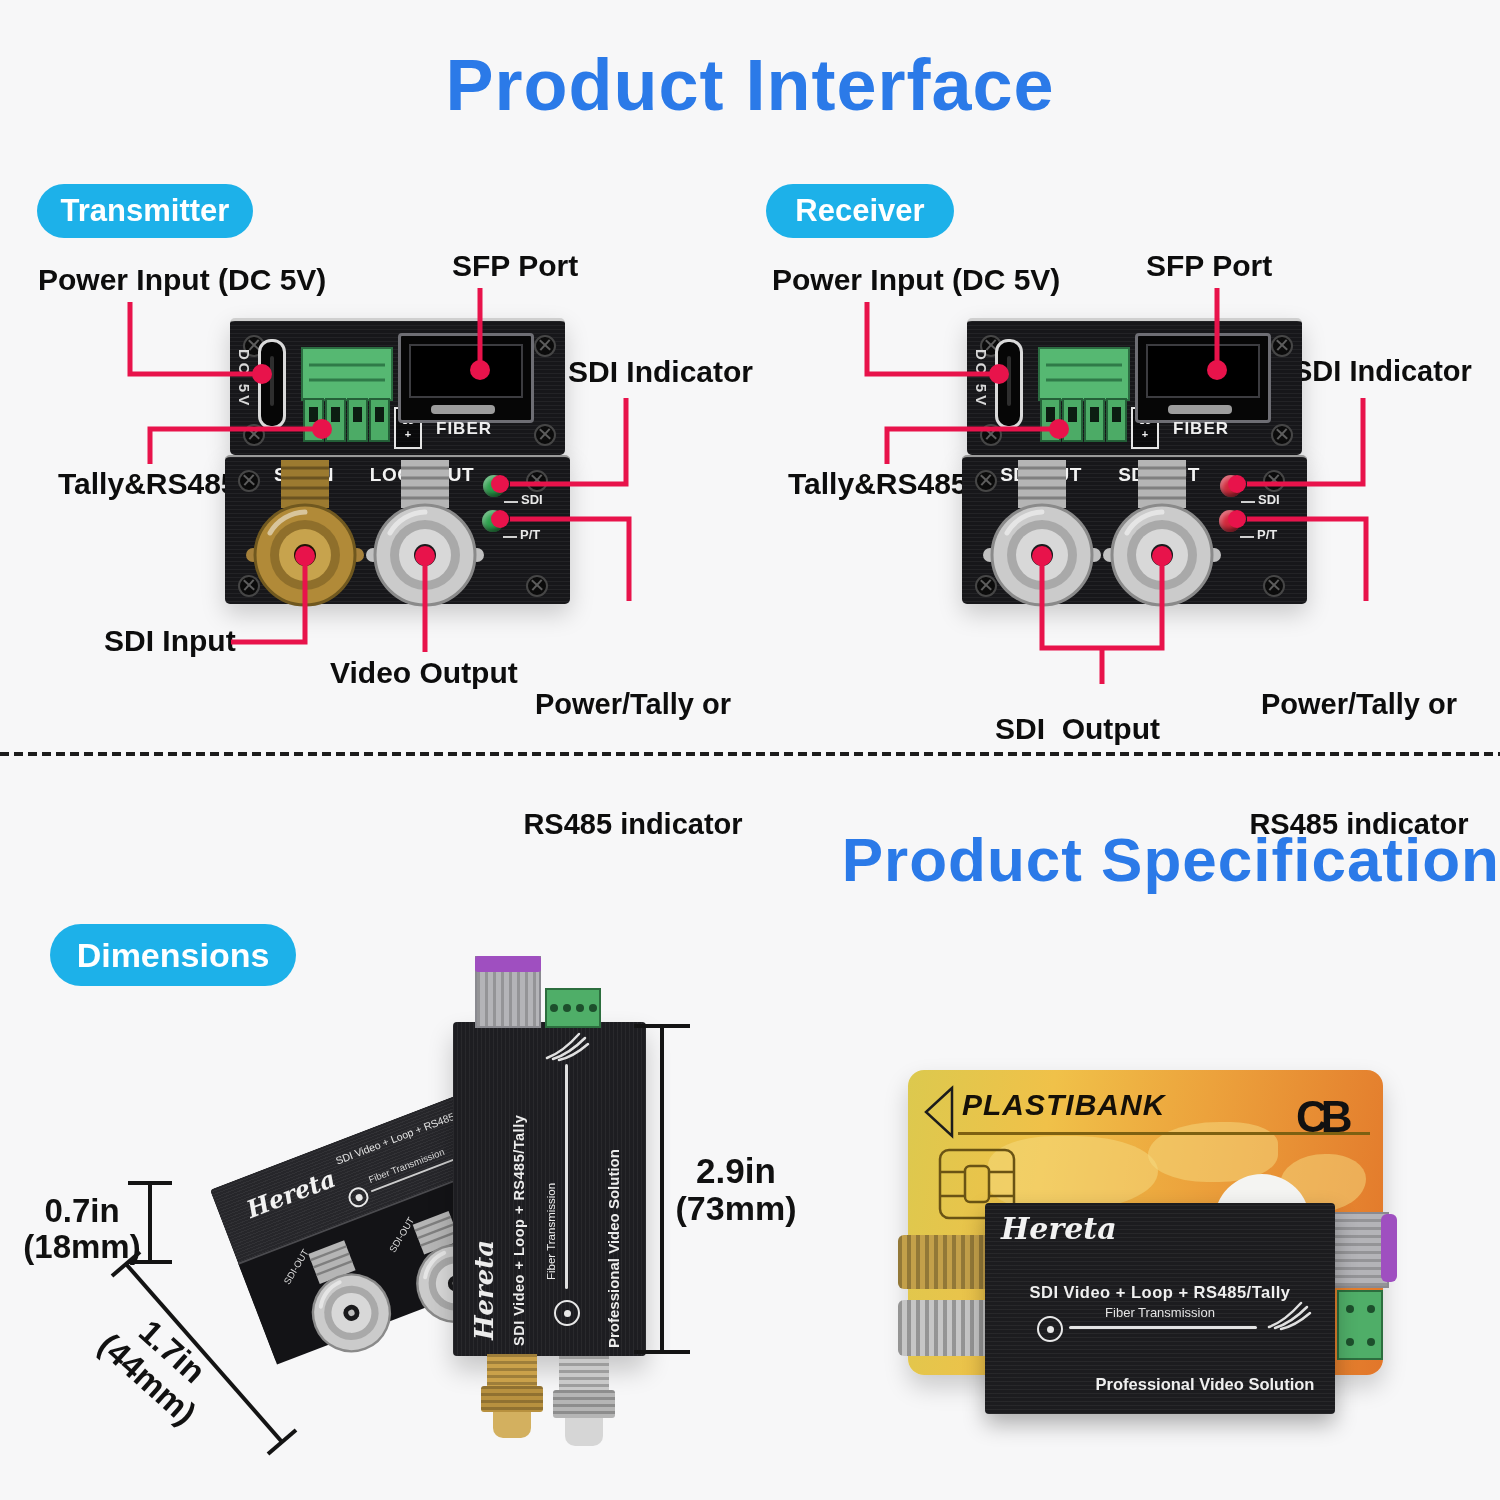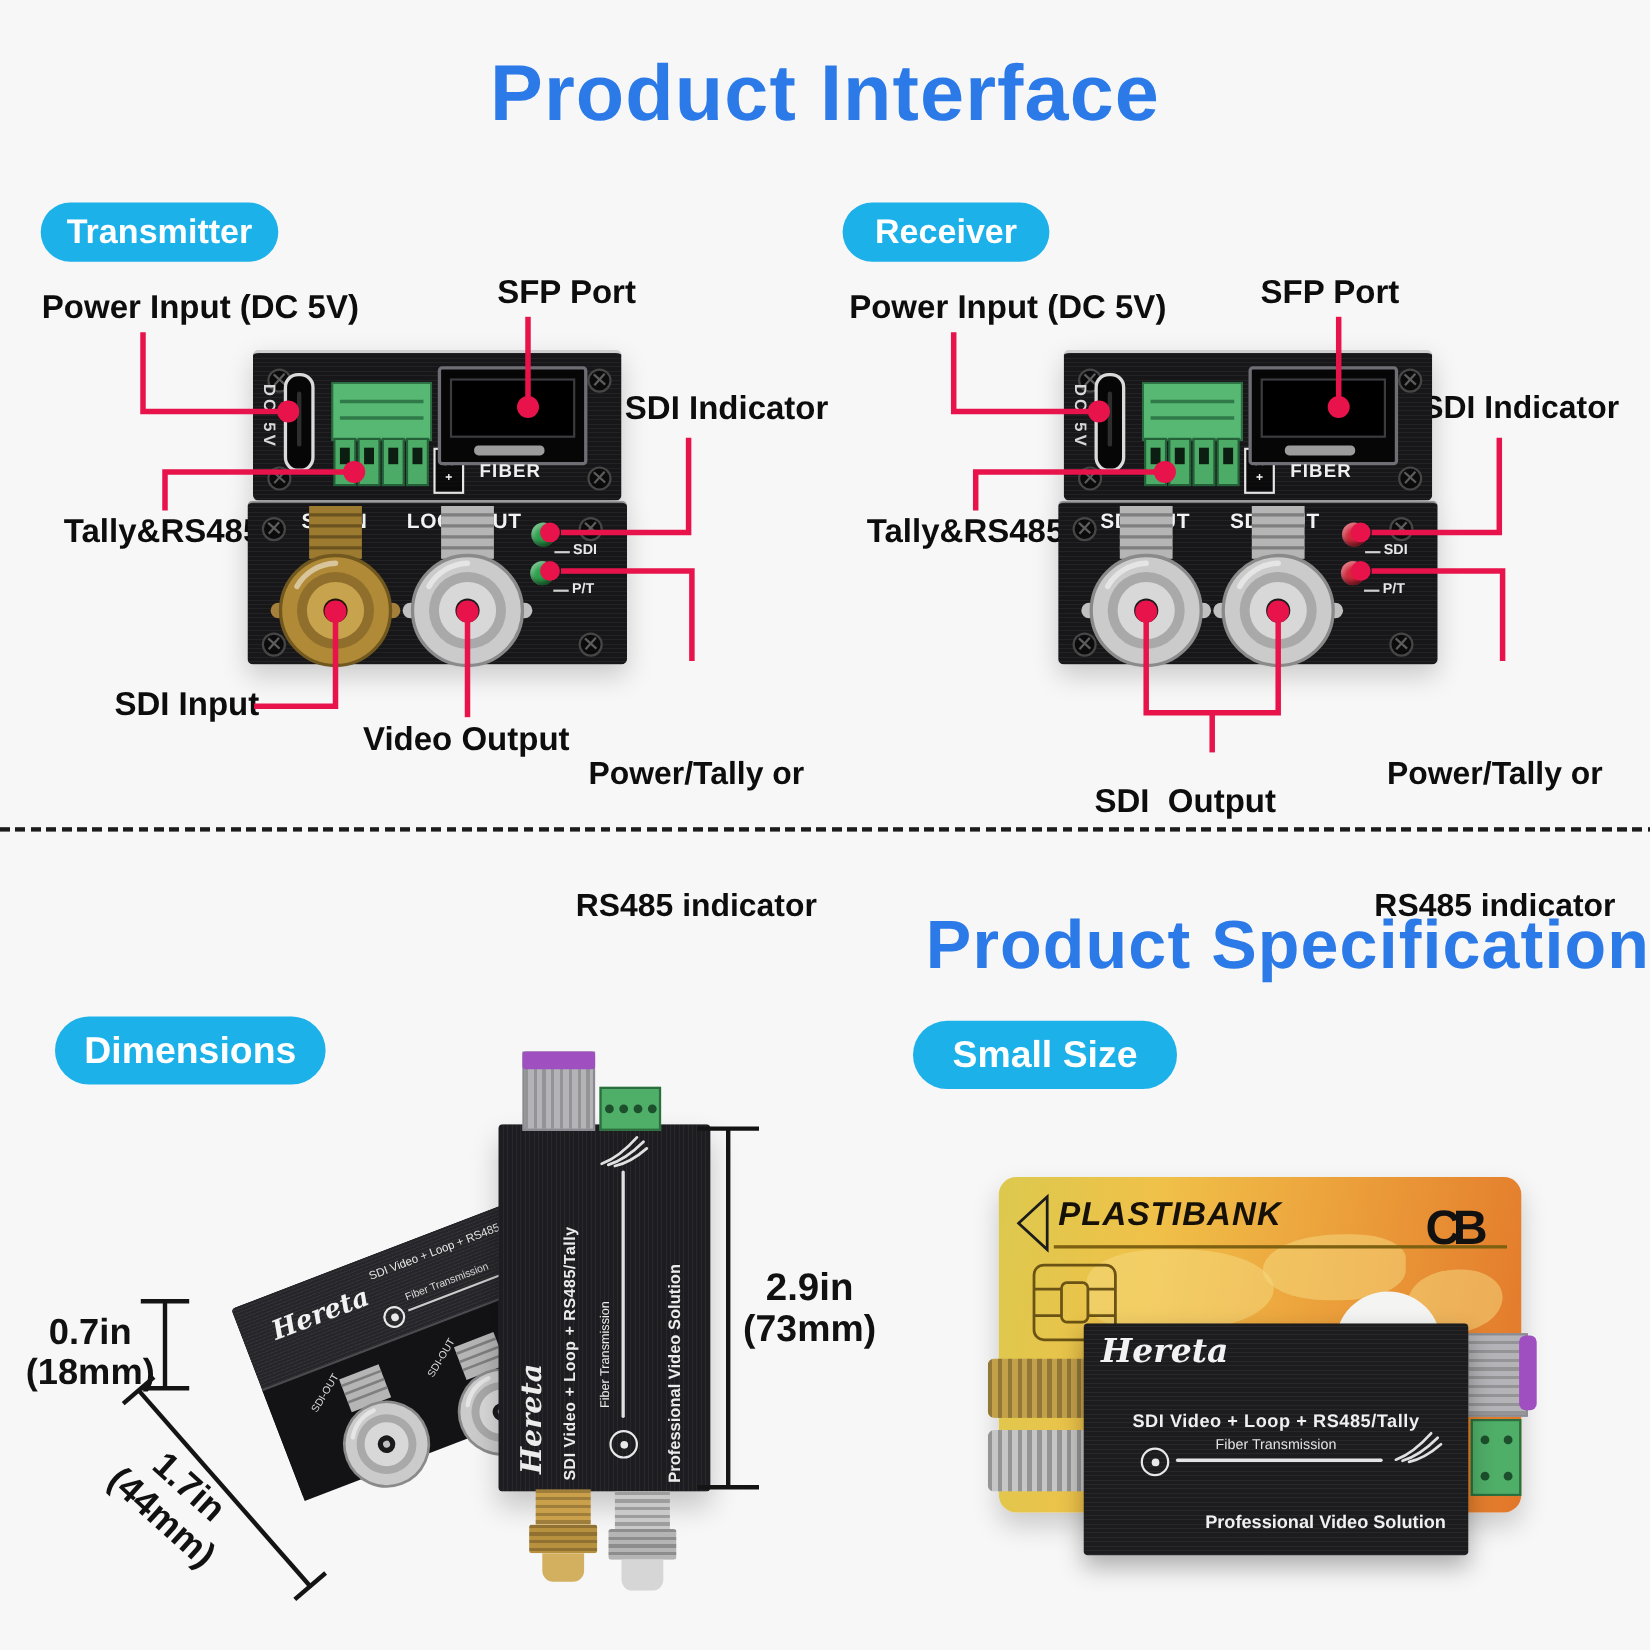--- a/index.html
+++ b/index.html
@@ -294,21 +294,20 @@
       <circle class="c4" cx="60" cy="95" r="11"></circle>
     <circle class="c5" cx="60" cy="95" r="4.5"></circle>
     <path class="hl" d="M 25,73 A 42,42 0 0 1 60,52"></path>
   </svg>
 
   <div class="divider"></div>
 
   <div class="h-title" style="top:824px;font-size:62px;text-align:right;">Product Specification</div>
 
   <div class="badge" style="left:50px;top:924px;width:246px;height:62px;font-size:34px;">Dimensions</div>
-  <div class="badge" style="left:830px;top:928px;width:240px;height:62px;font-size:34px;">Small Size</div>
 
   <div class="lying">
     <div class="lying-topface">
       <div class="script" style="position:absolute;left:28px;top:18px;font-size:24px;color:#f2f2f2;">Hereta</div>
       <div class="clip" style="position:absolute;left:128px;top:12px;width:186px;font-size:10.5px;color:#e6e6e6;">SDI Video + Loop + RS485/Tally</div>
       <div class="clip" style="position:absolute;left:152px;top:42px;width:118px;font-size:9.5px;color:#dcdcdc;">Fiber Transmission</div>
       <div style="position:absolute;left:150px;top:58px;width:122px;height:2px;background:#cccccc;"></div>
       <div class="bnc-sym" style="left:126px;top:50px;width:16px;height:16px;"></div>
     </div>
     <div class="lying-front">

